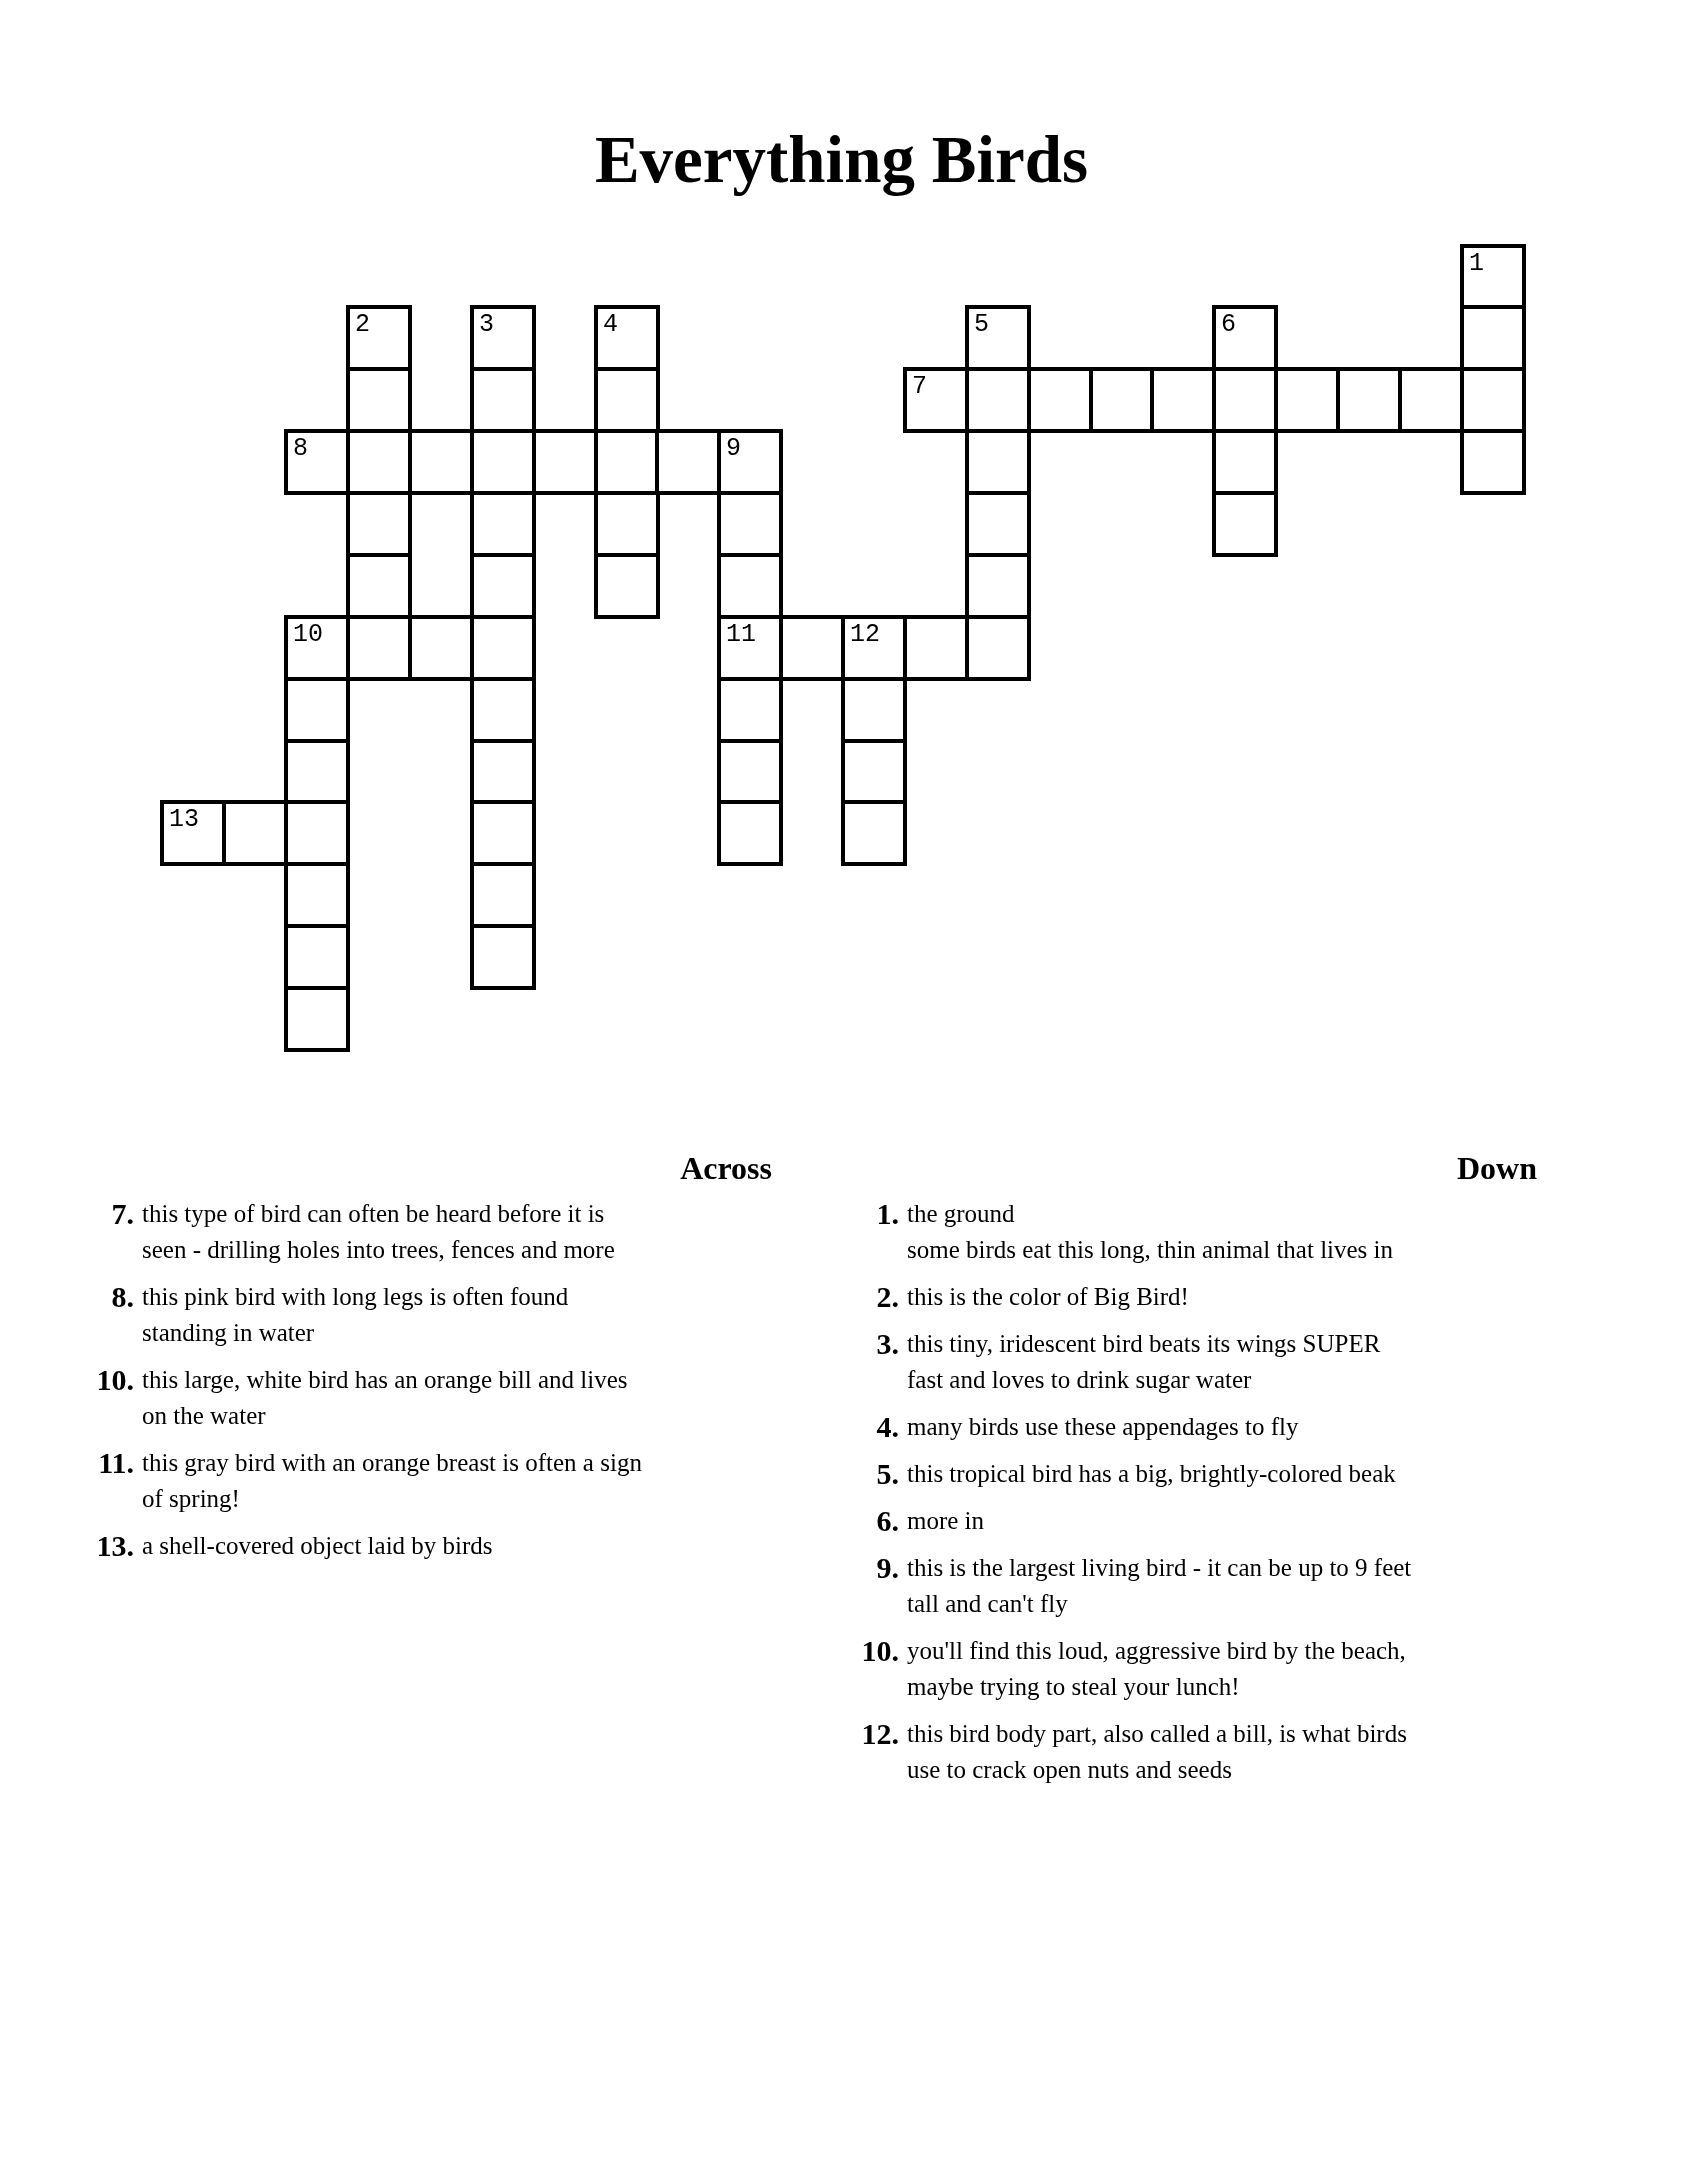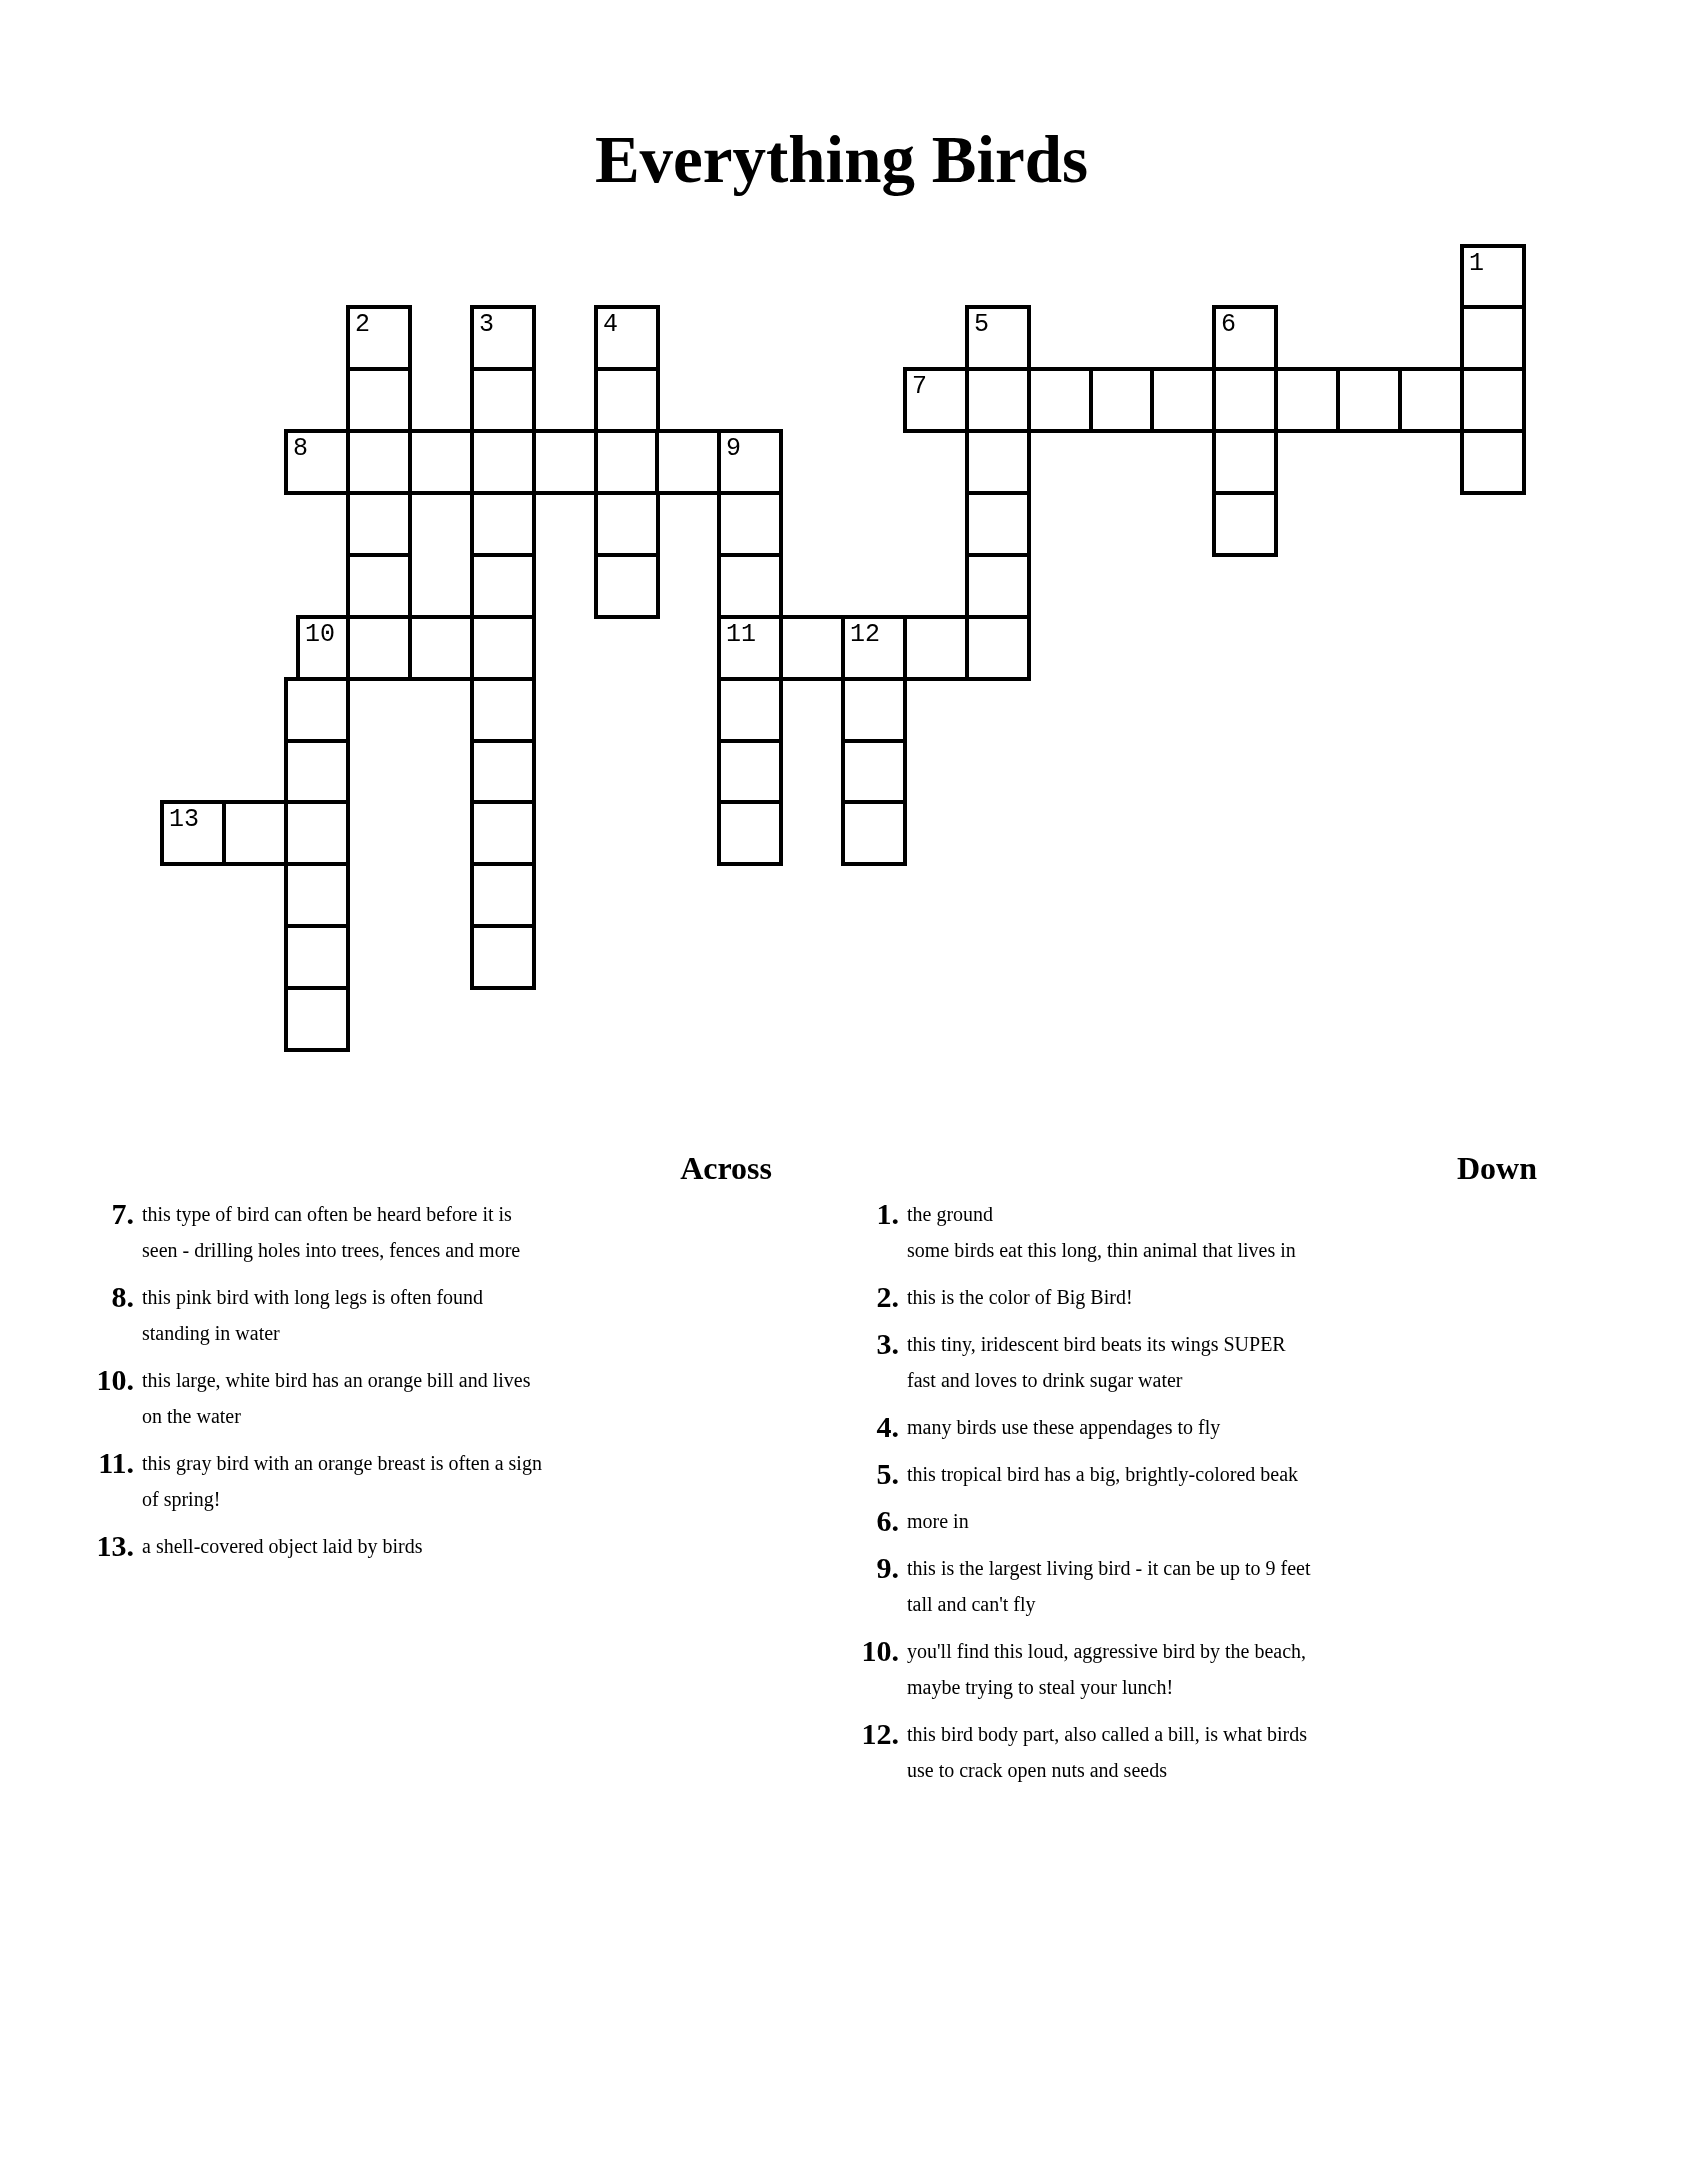--- a/index.html
+++ b/index.html
@@ -53,21 +53,21 @@
   .clue { display: flex; margin-bottom: 11px; }
   .clue-num {
     width: 50px; min-width: 50px;
     text-align: right;
     font-weight: bold;
     font-size: 30px;
     line-height: 36px;
     margin-right: 8px;
   }
   .clue-text {
-    font-size: 20px;
+    font-size: 25px;
     line-height: 36px;
     width: 634px;
   }
 </style>
 </head>
 <body>
 
 <div class="title">Everything Birds</div>
 
 <div id="grid">
@@ -124,21 +124,21 @@
     <div class="cell" style="left: 470px; top: 491px;"></div>
     <div class="cell" style="left: 594px; top: 491px;"></div>
     <div class="cell" style="left: 717px; top: 491px;"></div>
     <div class="cell" style="left: 965px; top: 491px;"></div>
     <div class="cell" style="left: 1212px; top: 491px;"></div>
     <div class="cell" style="left: 346px; top: 553px;"></div>
     <div class="cell" style="left: 470px; top: 553px;"></div>
     <div class="cell" style="left: 594px; top: 553px;"></div>
     <div class="cell" style="left: 717px; top: 553px;"></div>
     <div class="cell" style="left: 965px; top: 553px;"></div>
-    <div class="cell" style="left: 296px; top: 615px; padding-left: 29px;">
+    <div class="cell" style="left: 284px; top: 615px; padding-left: 29px;">
       <span class="num">10</span>
     </div>
     <div class="cell" style="left: 346px; top: 615px;"></div>
     <div class="cell" style="left: 408px; top: 615px;"></div>
     <div class="cell" style="left: 470px; top: 615px;"></div>
     <div class="cell" style="left: 717px; top: 615px;">
       <span class="num">11</span>
     </div>
     <div class="cell" style="left: 779px; top: 615px;"></div>
     <div class="cell" style="left: 841px; top: 615px;">

